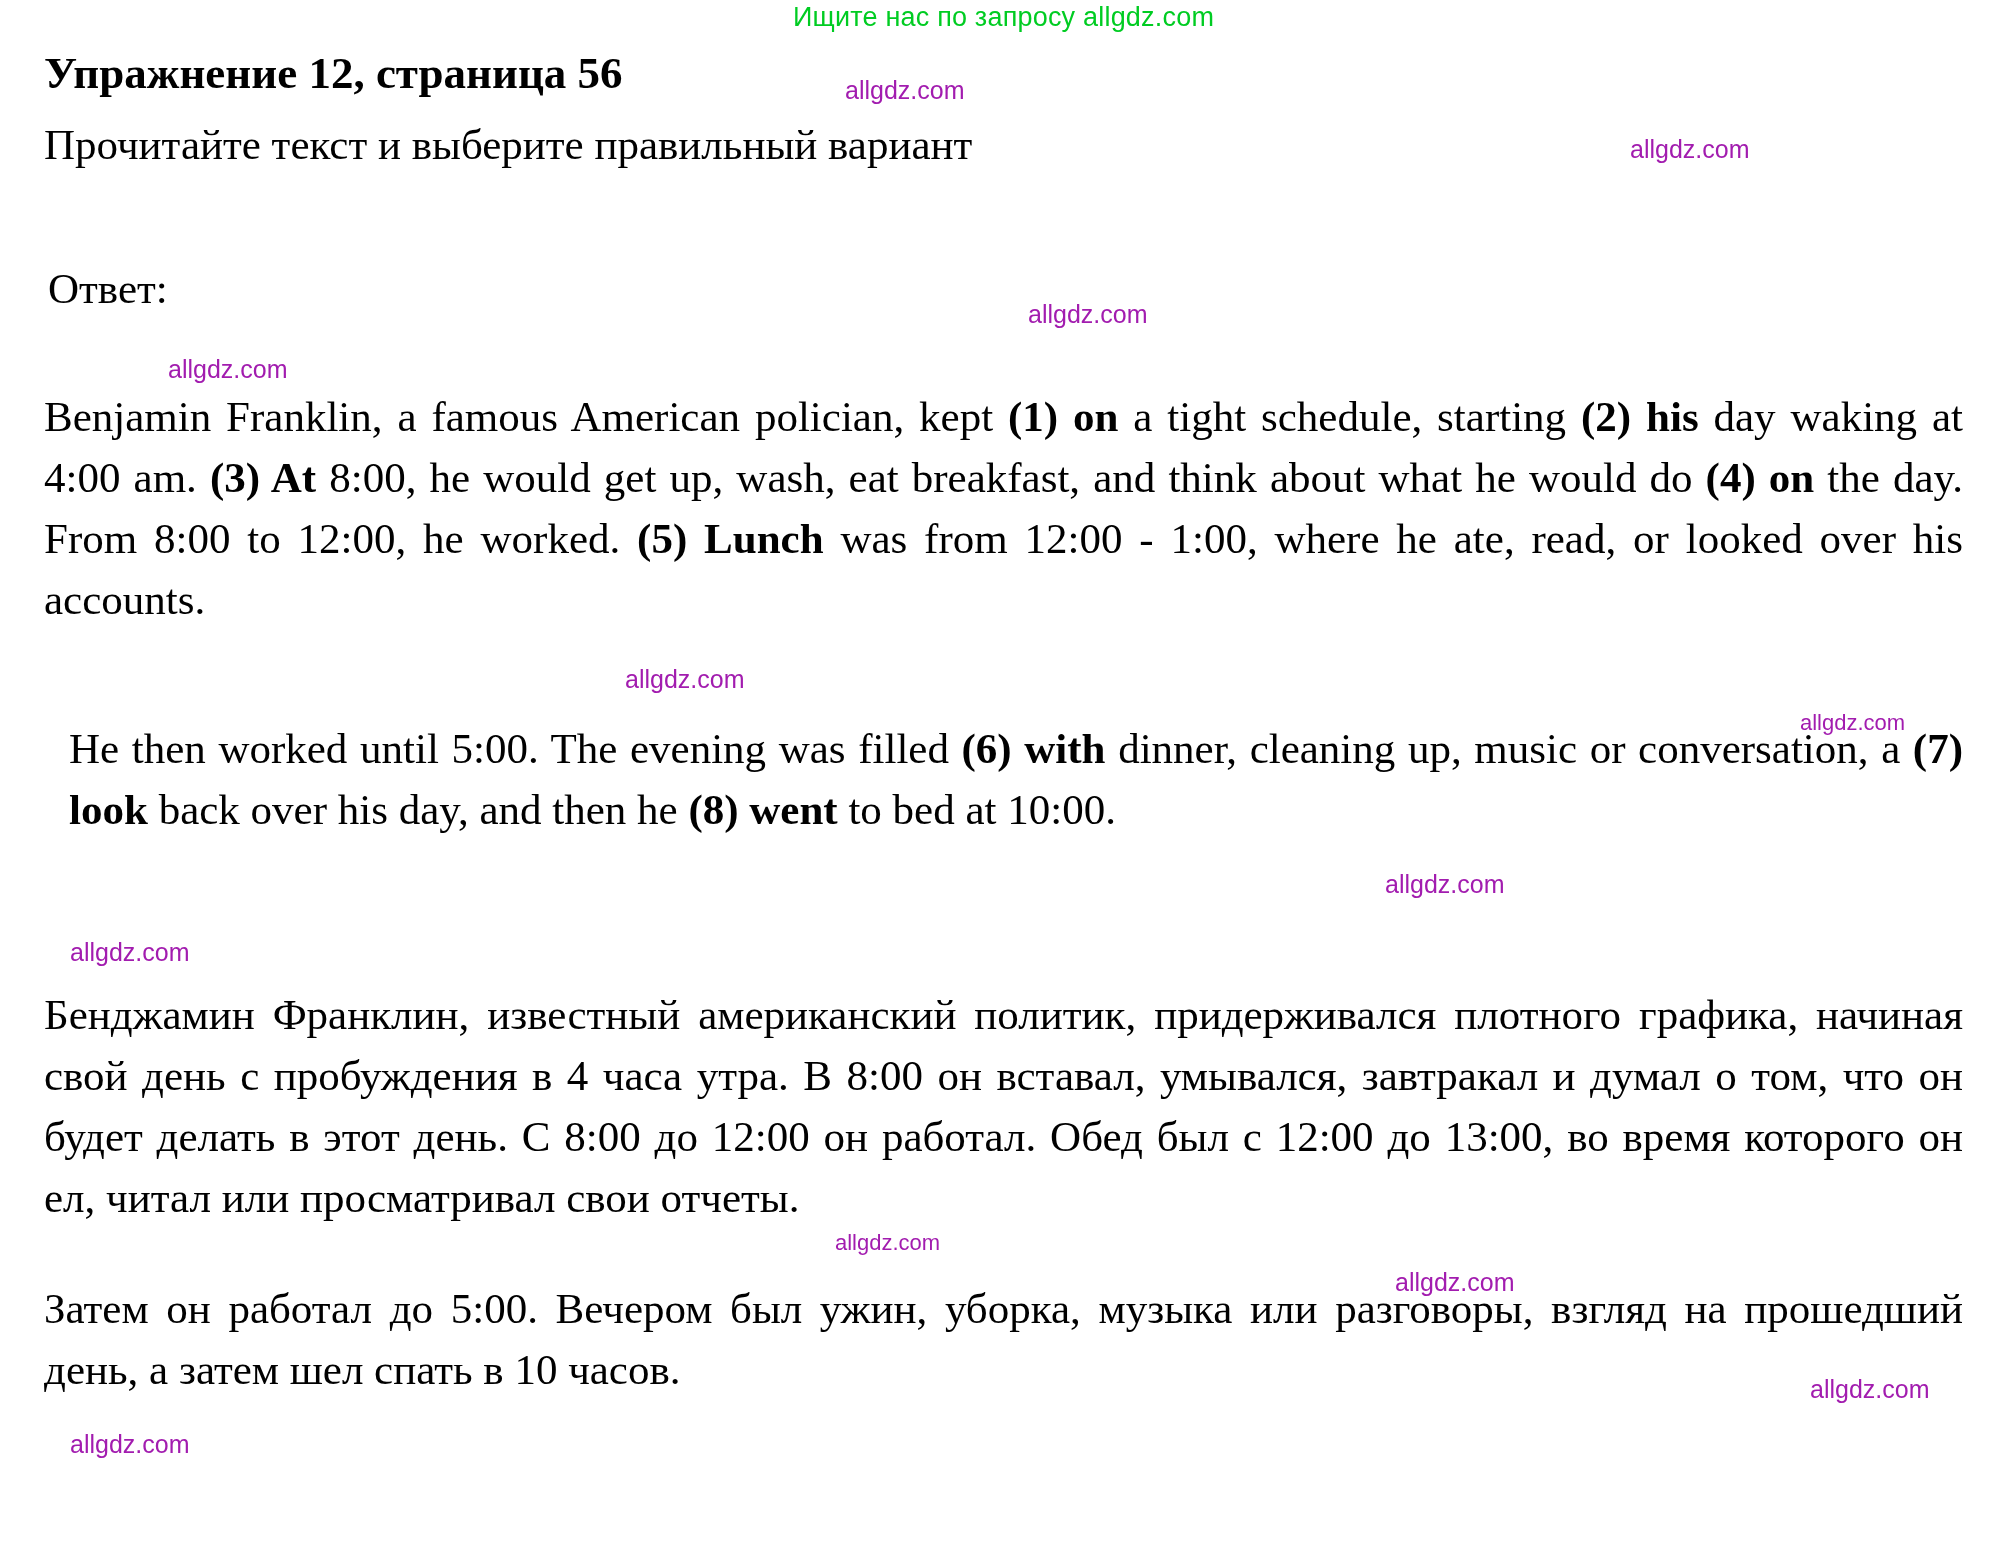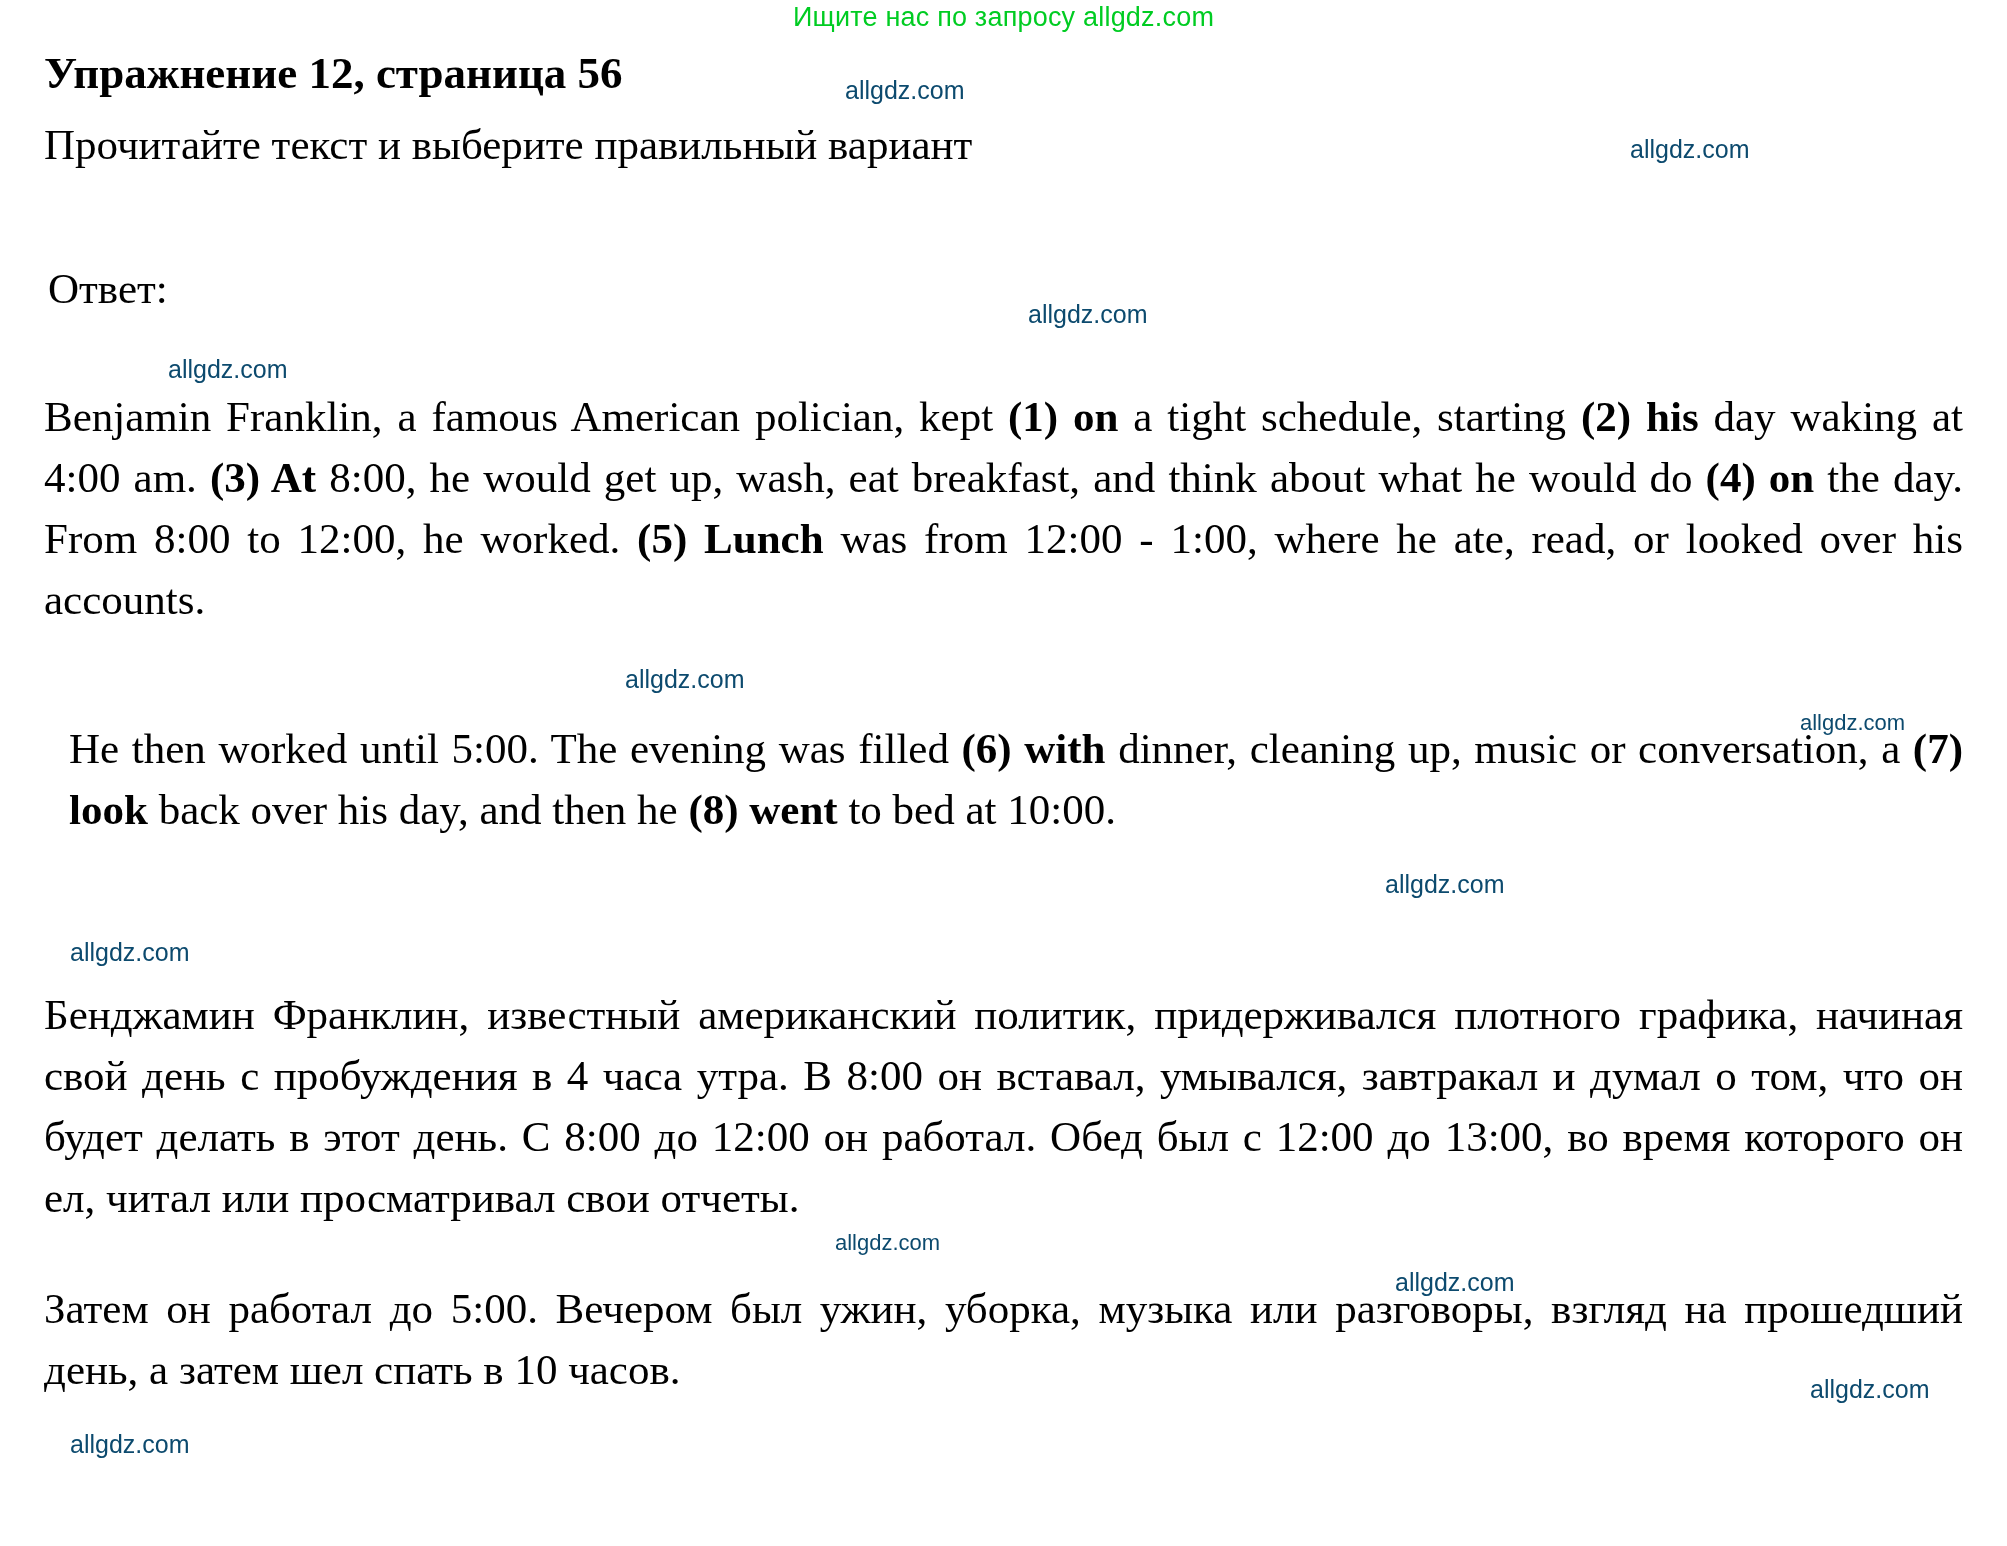--- a/index.html
+++ b/index.html
@@ -67,21 +67,21 @@
   }
   .para b { font-weight: bold; }
   #p-en-1 { top: 386px; }
   #p-en-2 { top: 718px; margin-left: 25px; }
   #p-ru-1 { top: 984px; }
   #p-ru-2 { top: 1278px; }
 
   .wm {
     position: absolute;
     font-family: "Liberation Sans", "DejaVu Sans", sans-serif;
-    color: #0c4a6e;
+    color: #a21caf;
     font-size: 25px;
     white-space: nowrap;
     pointer-events: none;
   }
 
   .footer {
     position: absolute;
     bottom: 16px;
     left: 0;
     width: 100%;

